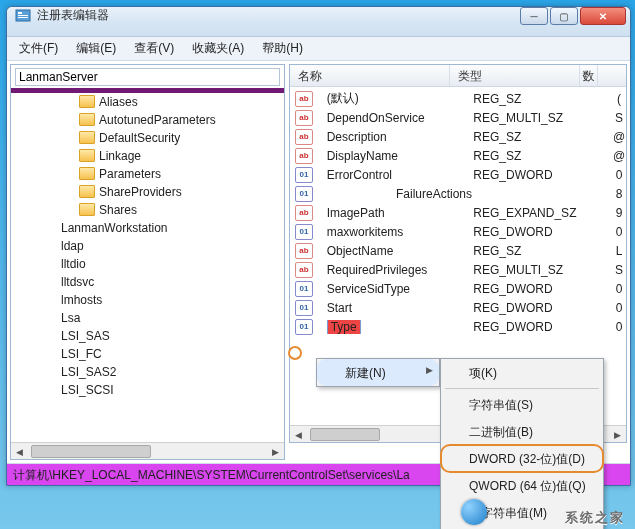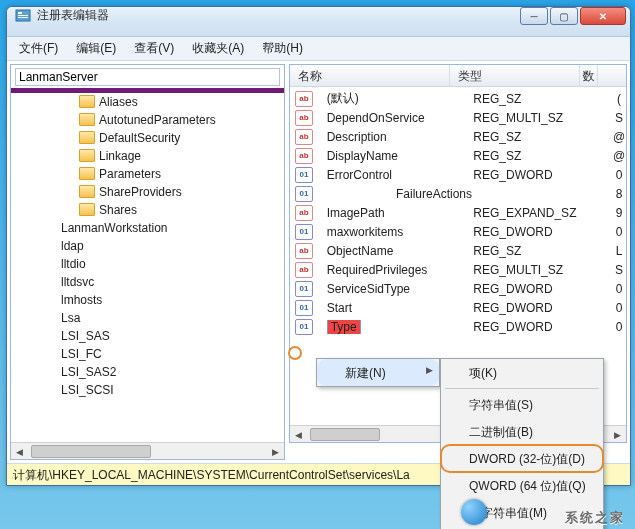--- a/index.html
+++ b/index.html
@@ -41,21 +41,21 @@
   .row { display:flex; align-items:center; height:19px; font-size:12px; color:#222;justify-content:space-between; }
   .row .icon { width:18px; height:16px; margin: 0 3px 0 5px; border:1px solid; border-radius:2px; display:flex; align-items:center; justify-content:center; font-size:8px; font-weight:bold; }
   .row .icon.str { border-color:#d88; color:#c33; } .row .icon.str::after{content:"ab";}
   .row .icon.bin { border-color:#88c; color:#36a; } .row .icon.bin::after{content:"01";}
   .row .nm { width: 136px; white-space:nowrap; overflow:hidden; }
   .row .ty { width: 128px; white-space:nowrap; } .row .dt { width:14px; text-align:center;}
   .row .editbox { border:1px solid #7a9ccf; background:#ef4444; padding:0 3px; }
 
   .newmarker { position:absolute; left:288px; top:346px; width:14px; height:14px; border:2px solid #e68a2e; border-radius:50%; }
 
-  .statusbar { height:22px; border-top:1px solid #d1dbe8; background:#fef9c3; font-size:12px; padding:3px 6px; color:#222; white-space:nowrap; overflow:hidden; }
+  .statusbar { height:22px; border-top:1px solid #d1dbe8; background:#d946ef; font-size:12px; padding:3px 6px; color:#222; white-space:nowrap; overflow:hidden; }
 
   
   .ctxmenu { position:absolute; background:#f2f2f2; border:1px solid #9aa5b1; box-shadow:2px 2px 4px rgba(0,0,0,.25); font-size:12px; }
   .ctxmenu .item { padding: 6px 22px 4px 28px; white-space:nowrap; color:#222; position:relative;border-radius:9px; }
   .ctxmenu .sep { height:1px; background:#c8c8c8; margin:2px 4px; }
   .ctxmenu .arrow::after { content:"▶"; position:absolute; right:6px; font-size:9px; color:#555; }
 
   .menu1 { left:316px; top:358px; width:124px; }
   .menu1 .item.new { background:#dbeafd; }
   .menu2 { left:440px; top:358px; width:164px; }

